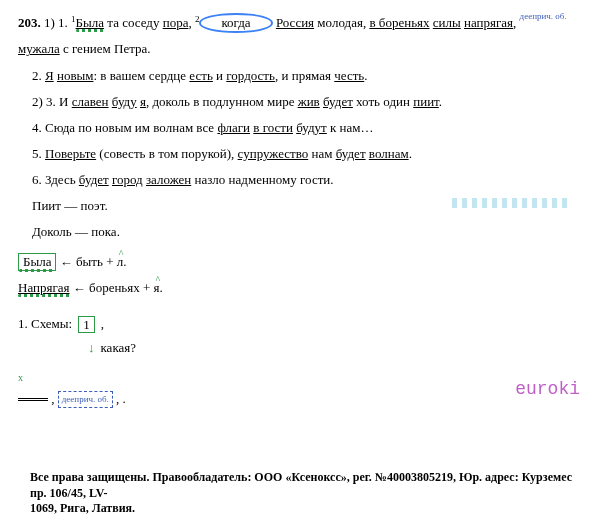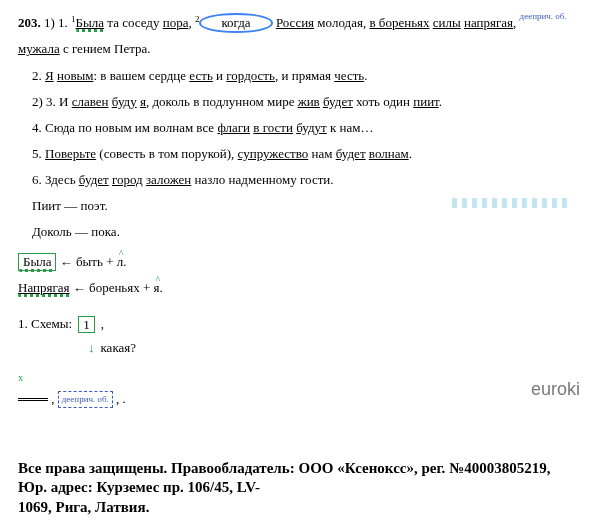--- a/index.html
+++ b/index.html
@@ -70,33 +70,33 @@
       display: inline-block;
       border: 1px dashed #3a5db8;
       padding: 0 3px;
       font-size: 9px;
       color: #3a5db8;
       vertical-align: middle;
     }
     .footer {
       position: absolute;
       bottom: 8px;
-      left: 18px;
+      left: 30px;
       right: 18px;
-      font-size: 15px;
+      font-size: 12px;
       font-weight: bold;
       line-height: 1.3;
     }
     .watermark {
       position: absolute;
       right: 20px;
       bottom: 120px;
-      color: #404040;
+      color: #a21caf;
       font-size: 18px;
-      font-family: Liberation Sans, sans-serif;
+      font-family: Liberation Mono, monospace;
       opacity: 0.7;
       transform: rotate(0deg);
     }
     .x-mark { color: #2b9b4a; font-size: 10px; }
     .underline-simple { text-decoration: underline; }
     .spacer { height: 4px; }
     .wavy-decor {
       position: absolute;
       top: 198px;
       right: 28px;

